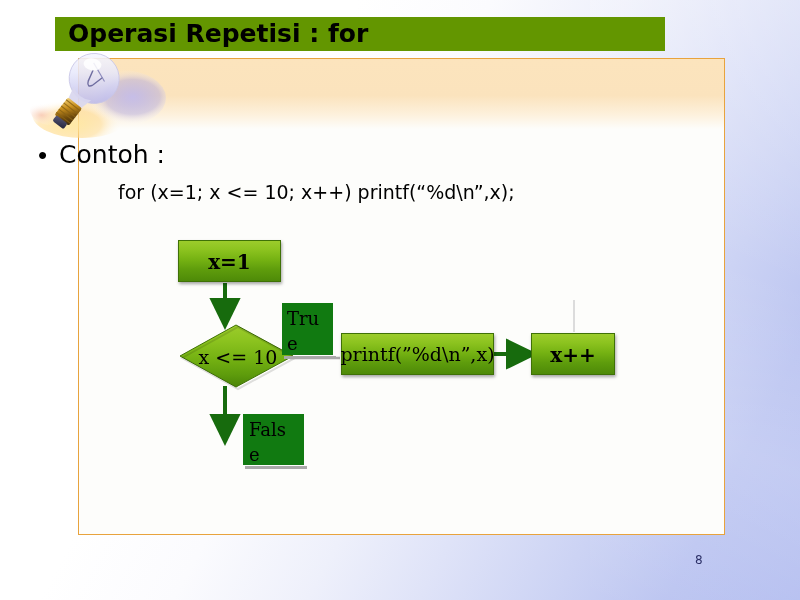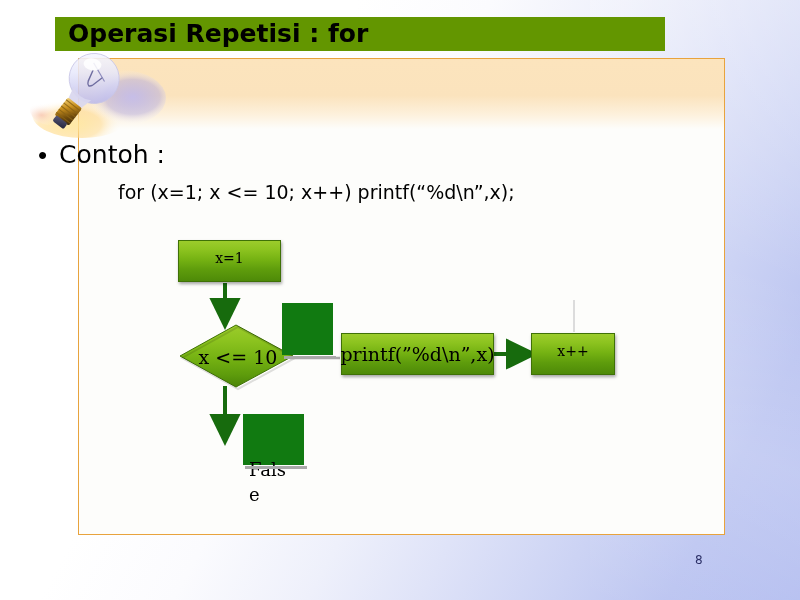--- a/index.html
+++ b/index.html
@@ -141,22 +141,22 @@
   .proc-box {
     position: absolute;
     border: 1px solid #3f7106;
     background: linear-gradient(180deg, #9ccc2b 0%, #8cc31f 22%, #74b112 48%, #5e9c0c 72%, #4e8a08 100%);
     box-shadow: 1px 2px 3px rgba(0,0,0,0.35);
     box-sizing: border-box;
   }
   .proc-text {
     position: absolute;
     font-family: "DejaVu Serif", serif;
-    font-size: 14px;
-    font-weight: normal;
+    font-size: 20px;
+    font-weight: bold;
     color: #000;
     text-align: center;
     white-space: nowrap;
   }
 
   
 
   
   .tag-box {
     position: absolute;
@@ -297,21 +297,22 @@
 
   <div class="proc-text" style="left:182px; top:346px; width:112px; font-weight:normal; font-size:19px;">x &lt;= 10</div>
 
   <div class="proc-box" style="left:341px; top:333px; width:153px; height:42px;"></div>
   <div class="proc-text" style="left:331px; top:343px; width:173px; font-weight:normal; font-size:19px;">printf(”%d\n”,x)</div>
 
   <div class="proc-box" style="left:531px; top:333px; width:84px; height:42px;"></div>
   <div class="proc-text" style="left:531px; top:343px; width:84px;">x++</div>
 
   <div class="tag-box" style="left:282px; top:303px; width:51px; height:52px;"></div>
+  <div class="tag-text" style="left:287px; top:306px;">True</div>
   <div class="tag-shadow" style="left:284px; top:356px; width:52px;"></div>
 
   <div class="tag-box" style="left:243px; top:414px; width:61px; height:51px;"></div>
-  <div class="tag-text" style="left:249px; top:417px;margin-top:40px;">False</div>
+  <div class="tag-text" style="left:249px; top:417px;">False</div>
   <div class="tag-shadow" style="left:245px; top:466px; width:62px;"></div>
 
   <div id="page-number">8</div>
 
 </div>
 
 </body></html>

